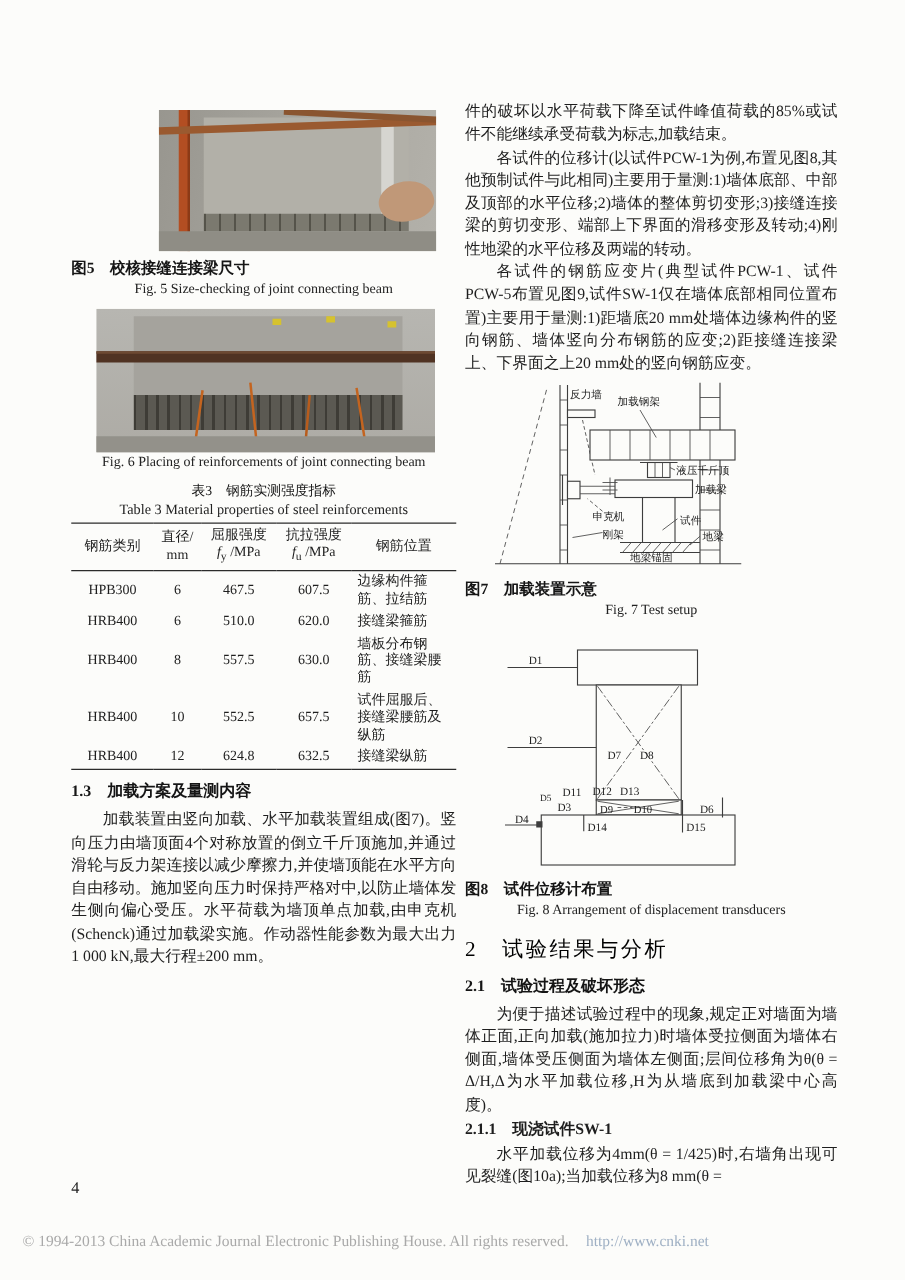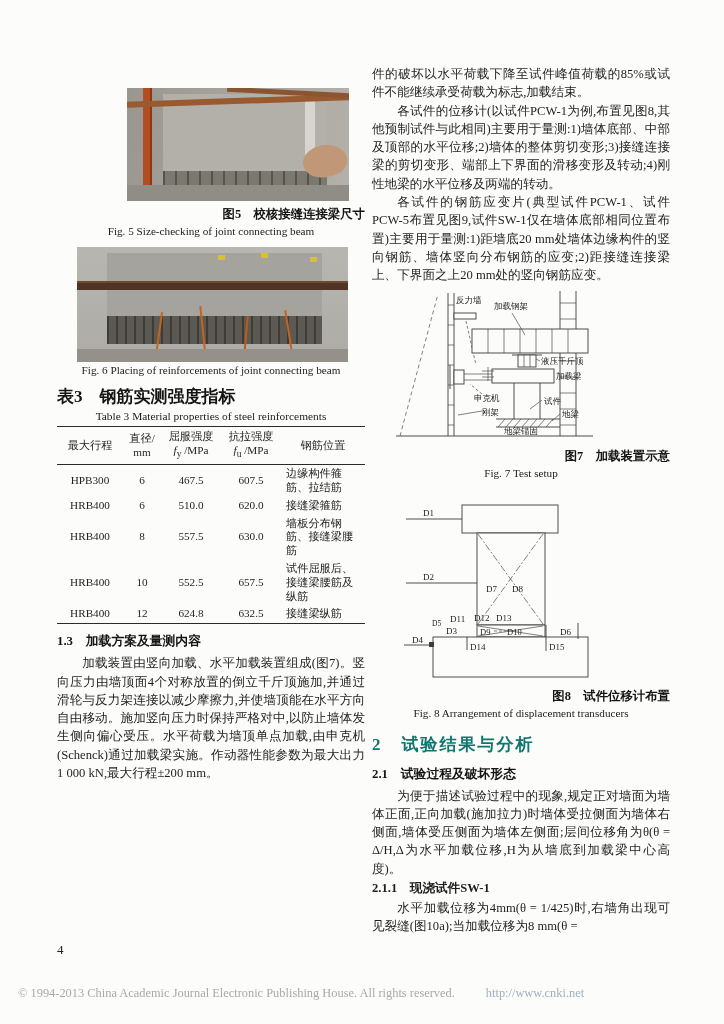--- a/index.html
+++ b/index.html
@@ -3,60 +3,60 @@
 <meta charset="utf-8">
 <style>
   * { margin:0; padding:0; box-sizing:border-box; }
   html,body { width:724px; background:#ffffff; }
   .page {
     position:relative; width:724px; height:1024px; background:#fcfcfa;
     font-family:"Liberation Serif","DejaVu Sans",serif; color:#222; overflow:hidden;
   }
   .col { position:absolute; }
   .col-left  { left:57px;  top:88px; width:308px; }
-  .col-right { left:372px; top:65px; width:298px; }
+  .col-right { left:372px; top:80px; width:298px; }
 
   p.body { font-size:12.6px; line-height:18.3px; text-align:justify; color:#1e1e1e; }
   .indent { text-indent:2em; }
 
   
   .photo { position:relative; overflow:hidden; }
   .photo5 { width:222px; height:113px; margin-left:70px; }
   .photo6 { width:271px; height:115px; margin-left:20px; }
   .ph { position:absolute; }
 
-  .cap-cn { text-align:right; font-weight:bold; font-size:12.4px; margin-top:5px; color:#151515; }
+  .cap-cn { text-align:left; font-weight:bold; font-size:12.4px; margin-top:5px; color:#151515; }
   .cap-en { text-align:center; font-size:11.2px; margin-top:2px; color:#222; }
 
   
-  .tbl-title-cn { font-weight:bold; font-size:17px; margin:9px 0 2px; color:#151515;}
+  .tbl-title-cn { text-align:center; font-weight:normal; font-size:11px; margin:9px 0 2px; color:#151515;}
   .tbl-title-en { text-align:center; font-size:11.4px; margin-bottom:4px; }
   table.tbl { width:100%; border-collapse:collapse; font-size:11.2px; color:#1e1e1e;
     border-top:1.6px solid #2b2b2b; border-bottom:1.6px solid #2b2b2b; }
   table.tbl th { font-weight:normal; border-bottom:0.9px solid #2b2b2b; padding:3px 1px; line-height:13.5px; text-align:center; vertical-align:middle; }
   table.tbl td { padding:2px 1px; line-height:13.8px; text-align:center; vertical-align:middle; }
   table.tbl td.loc { text-align:left; padding-left:5px; }
   .c1{width:66px}.c2{width:38px}.c3{width:60px}.c4{width:60px}.c5{width:84px}
   .hdr2 i { font-style:italic; }
 
   .h13  { font-size:12.8px; font-weight:bold; margin:9px 0 4px; color:#151515; }
-  .h2big{ font-size:17px; font-weight:bold; margin:14px 0 10px; letter-spacing:2px; color:#0f766e; }
+  .h2big{ font-size:17px; font-weight:normal; margin:14px 0 10px; letter-spacing:2px; color:#000000; }
   .h21  { font-size:12.8px; font-weight:bold; margin:4px 0 4px; color:#151515; }
   .h211 { font-size:12.6px; margin:2px 0 2px; color:#1e1e1e; }
 
   figure.diagram { margin-top:6px;font-family:Liberation Serif, serif; }
   svg { display:block; }
   svg text { fill:#1d1d1d; }
   .sline { stroke:#3d3d3d; stroke-width:0.9; fill:none; }
   .sthin { stroke:#4a4a4a; stroke-width:0.7; fill:none; }
   .sfill { fill:#fcfcfa; stroke:#3d3d3d; stroke-width:0.9; }
 
   .pageno { position:absolute; left:57px; top:942px; font-size:13px; color:#1e1e1e; }
   .footer { position:absolute; left:18px; top:986px; width:700px; font-size:12.4px; color:#a9a9a9; }
-  .footer .url { color:#9fb0c4; margin-left:31px; }
+  .footer .url { color:#9fb0c4; margin-left:14px; }
 </style>
 </head>
 <body>
 
 <div class="page">
 
   <div class="col col-left">
 
     <figure>
       <div class="photo photo5">
@@ -95,21 +95,21 @@
         <div class="cap-en">Fig. 6  Placing of reinforcements of joint connecting beam</div>
       </figcaption>
     </figure>
 
     <div>
       <div class="tbl-title-cn">表3　钢筋实测强度指标</div>
       <div class="tbl-title-en">Table 3  Material properties of steel reinforcements</div>
       <table class="tbl">
         <thead>
         <tr>
-          <th class="c1"><span>最大行程</span></th>
+          <th class="c1"><span>钢筋类别</span></th>
           <th class="c2">
             <div>直径/</div>
                 <div>mm</div>
           </th>
           <th class="c3">
             <div>屈服强度</div>
             <div class="hdr2"><i>f</i><sub>y</sub><span> /MPa</span></div>
           </th>
           <th class="c4">
             <div>抗拉强度</div>

